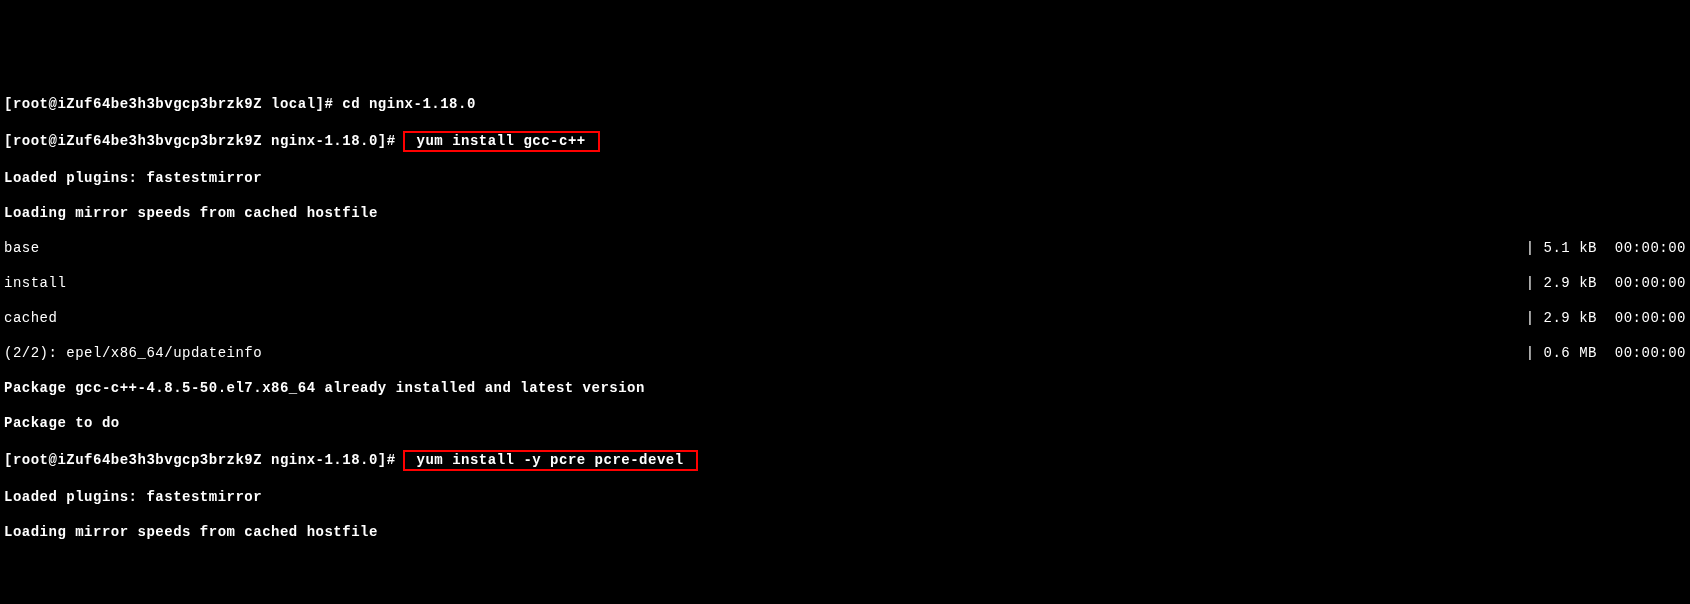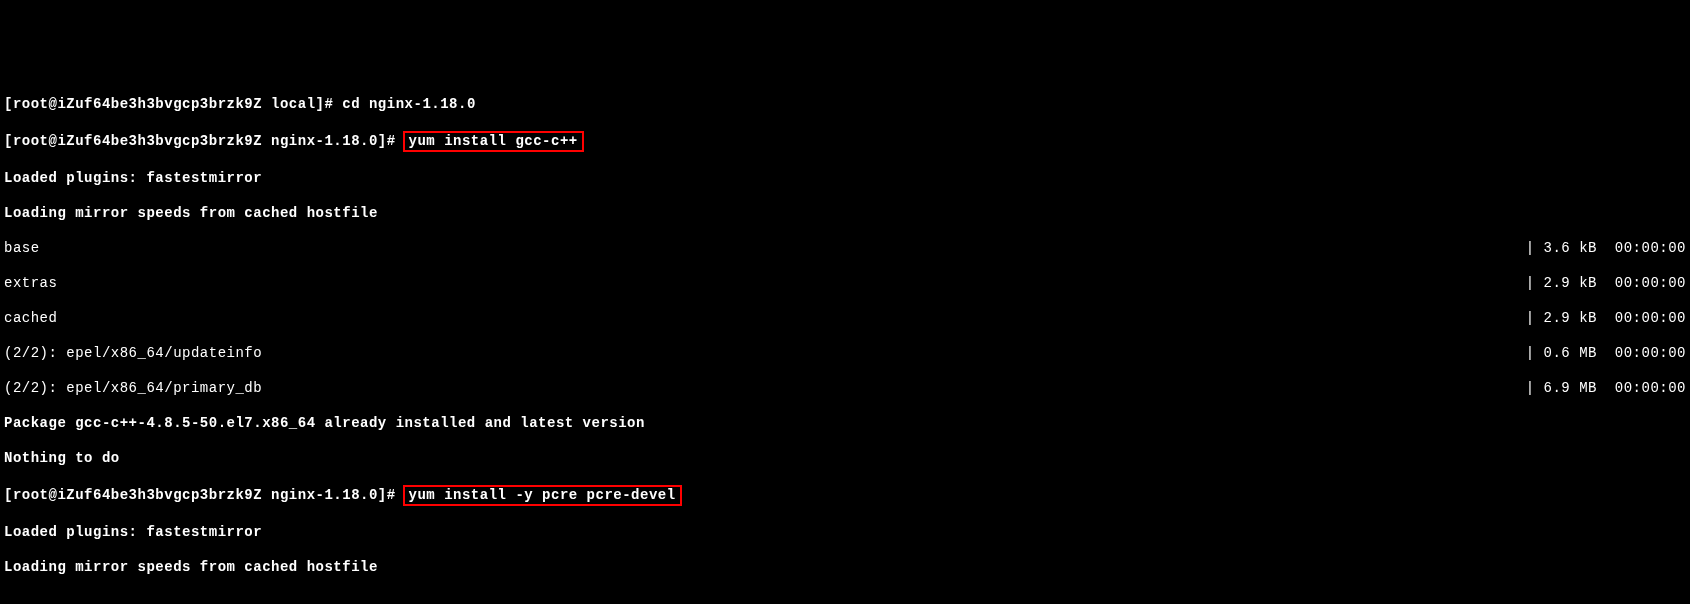--- a/index.html
+++ b/index.html
@@ -23,46 +23,45 @@
     }
     .line-left {
       flex: 0 0 auto;
     }
     .line-right {
       flex: 0 0 auto;
       padding-left: 20px;
     }
     .highlight-box {
       border: 2px solid #ff0000;
-      padding: 0 4px;
+      padding: 0 12px;
       display: inline-block;
       margin-left: -2px;
     }
     .simple-line {
       display: block;
       font-weight: bold;
     }
   </style>
 </head>
 <body>
 
 
 
 <div>
 <span class="simple-line"><span>[root@iZuf64be3h3bvgcp3brzk9Z local]# </span><span>cd nginx-1.18.0</span></span>
 <span class="simple-line"><span>[root@iZuf64be3h3bvgcp3brzk9Z nginx-1.18.0]# </span><span class="highlight-box"><span>yum install gcc-c++</span></span></span>
 <span class="simple-line">Loaded plugins: fastestmirror</span>
 <span class="simple-line">Loading mirror speeds from cached hostfile</span>
-<div class="terminal-line"><span class="line-left">base</span><span class="line-right">| 3.6 kB  00:00:00</span></div>
-<div class="terminal-line"><span class="line-left">extras</span><span class="line-right">| 2.9 kB  00:00:00</span></div>
+<div class="terminal-line"><span class="line-left">base</span><span class="line-right">| 5.1 kB  00:00:00</span></div>
+<div class="terminal-line"><span class="line-left">install</span><span class="line-right">| 2.9 kB  00:00:00</span></div>
 <div class="terminal-line"><span class="line-left">cached</span><span class="line-right">| 2.9 kB  00:00:00</span></div>
 <div class="terminal-line"><span class="line-left">(2/2): epel/x86_64/updateinfo</span><span class="line-right">| 0.6 MB  00:00:00</span></div>
-<div class="terminal-line"><span class="line-left">(2/2): epel/x86_64/primary_db</span><span class="line-right">| 6.9 MB  00:00:00</span></div>
 <span class="simple-line">Package gcc-c++-4.8.5-50.el7.x86_64 already installed and latest version</span>
-<span class="simple-line">Nothing to do</span>
+<span class="simple-line">Package to do</span>
 <span class="simple-line"><span>[root@iZuf64be3h3bvgcp3brzk9Z nginx-1.18.0]# </span><span class="highlight-box"><span>yum install -y pcre pcre-devel</span></span></span>
 <span class="simple-line">Loaded plugins: fastestmirror</span>
 <span class="simple-line">Loading mirror speeds from cached hostfile</span>
 
 
 
 
 
 
 

